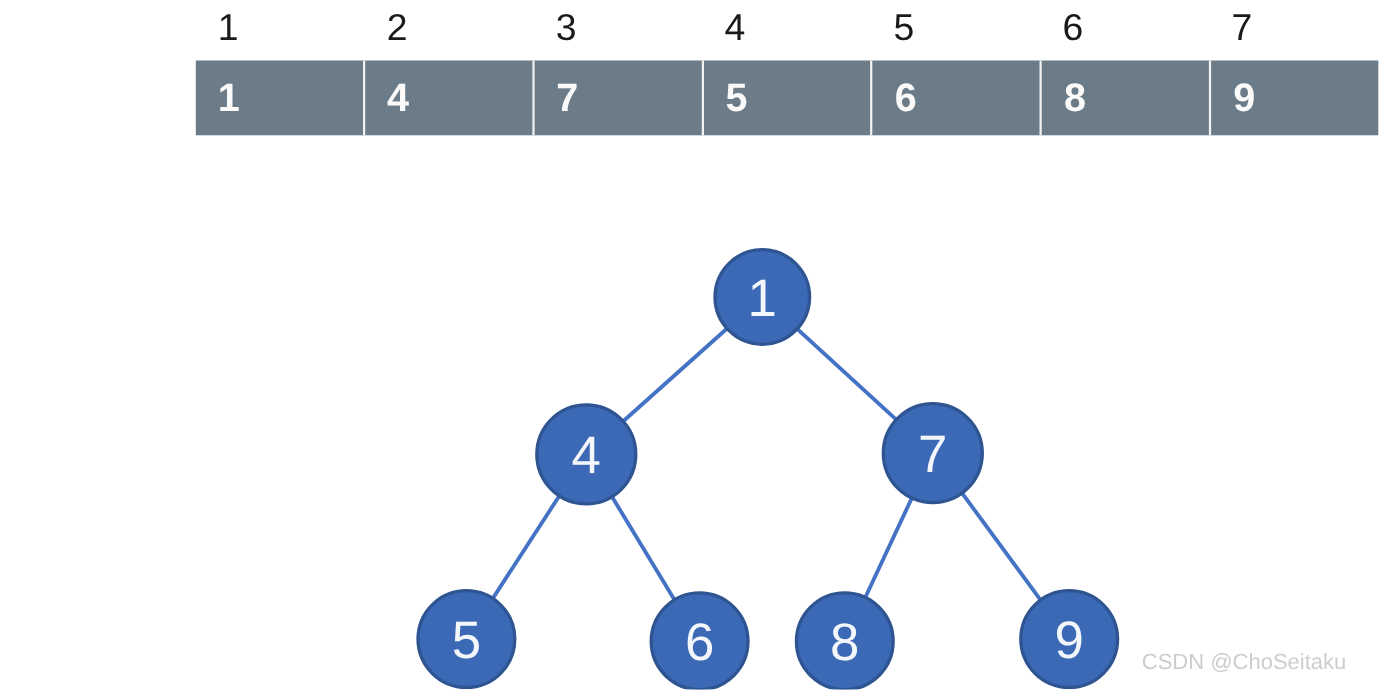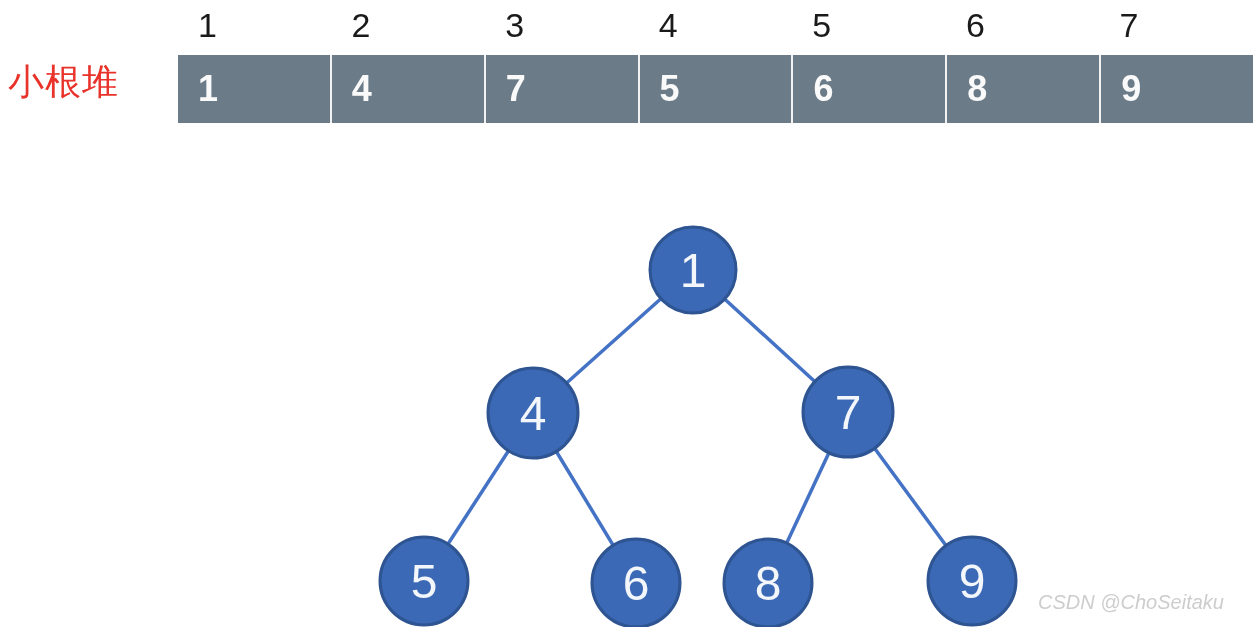--- a/index.html
+++ b/index.html
@@ -75,21 +75,20 @@
     top: 592px;
     font-size: 20px;
     line-height: 1;
   }
 </style>
 </head>
 <body>
 
 <div class="canvas">
 
-  <div class="heap-label" style="color: rgb(232, 50, 42);">小根堆</div>
 
   <div class="index-row" id="index-row">
       <div class="index-cell" style="color: rgb(26, 26, 26);">1</div>
       <div class="index-cell" style="color: rgb(26, 26, 26);">2</div>
       <div class="index-cell" style="color: rgb(26, 26, 26);">3</div>
       <div class="index-cell" style="color: rgb(26, 26, 26);">4</div>
       <div class="index-cell" style="color: rgb(26, 26, 26);">5</div>
       <div class="index-cell" style="color: rgb(26, 26, 26);">6</div>
       <div class="index-cell" style="color: rgb(26, 26, 26);">7</div>
     </div>
@@ -134,15 +133,15 @@
       <g>
         <circle cx="768" cy="583" r="44" fill="#3b69b5" stroke="#2e5492" stroke-width="3"></circle>
         <text x="768" y="600" text-anchor="middle" fill="#f3f6fb" class="node-label-text">8</text>
       </g>
       <g>
         <circle cx="972" cy="581" r="44" fill="#3b69b5" stroke="#2e5492" stroke-width="3"></circle>
         <text x="972" y="598" text-anchor="middle" fill="#f3f6fb" class="node-label-text">9</text>
       </g>
     </svg>
 
-  <div class="watermark" style="color: rgb(205, 205, 205); font-style: italic;">CSDN @ChoSeitaku</div>
+  <div class="watermark" style="color: rgb(205, 205, 205);">CSDN @ChoSeitaku</div>
 
 </div>
 
 </body></html>

